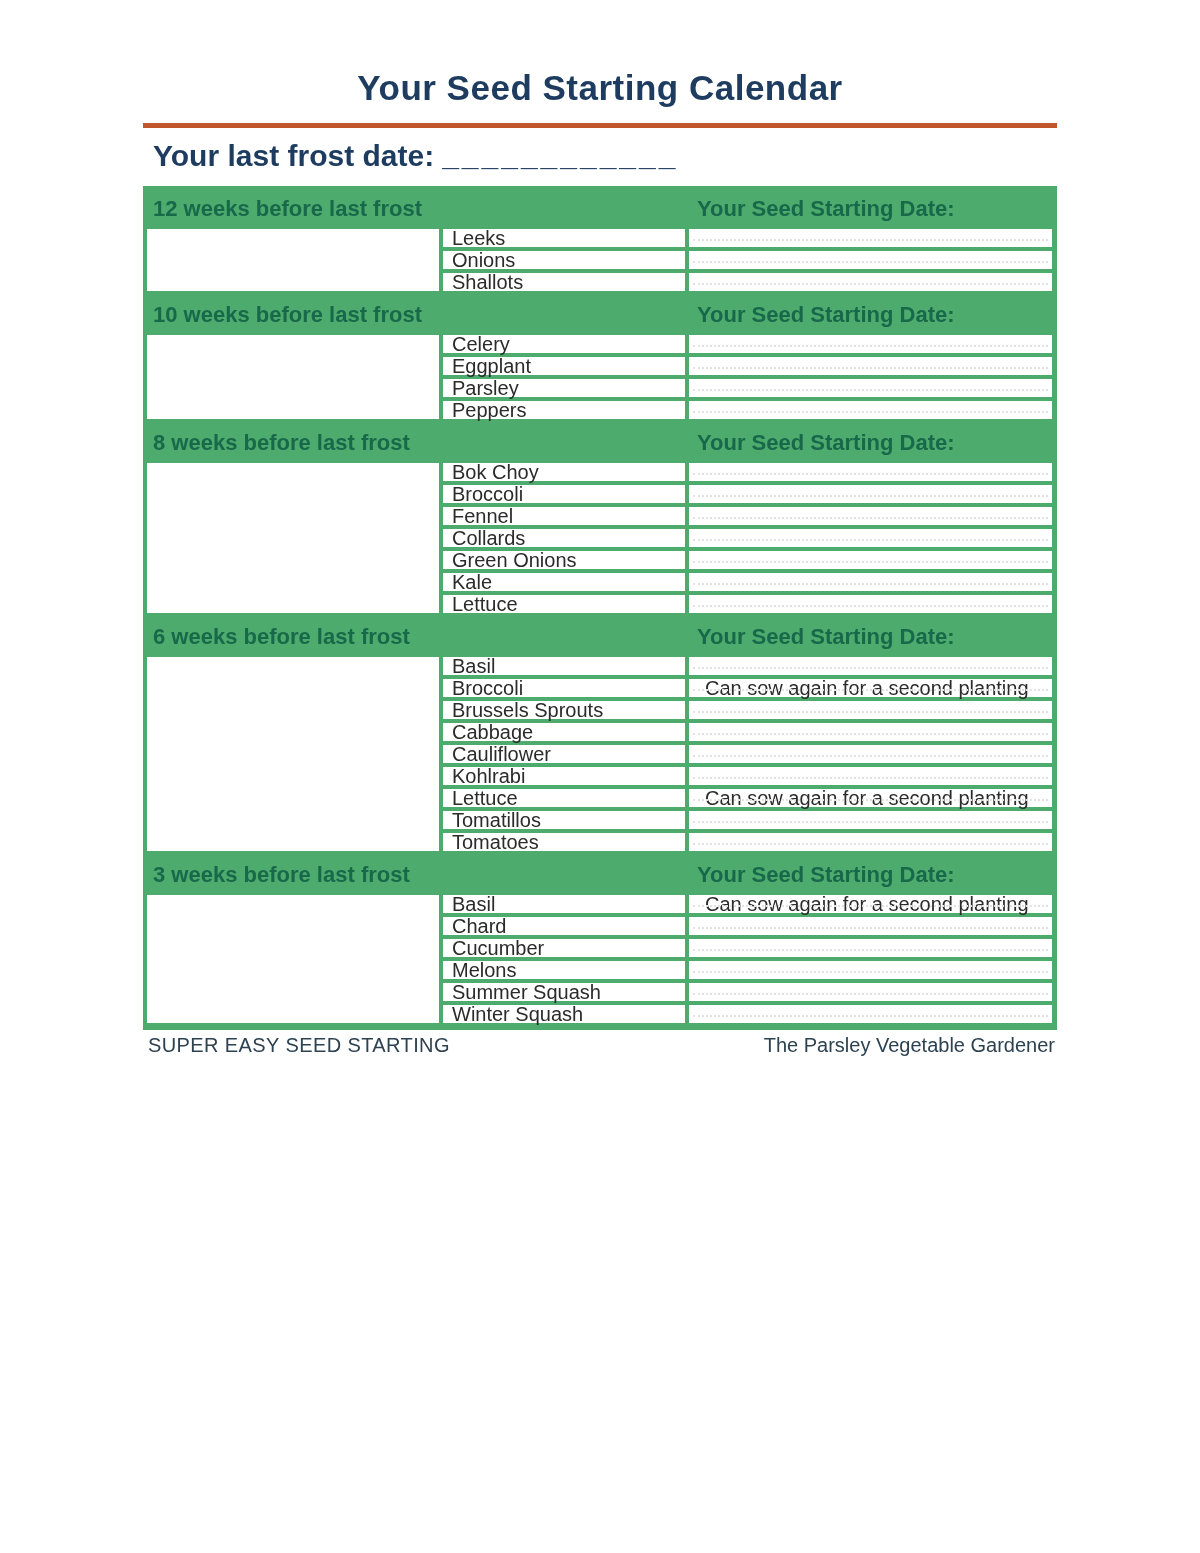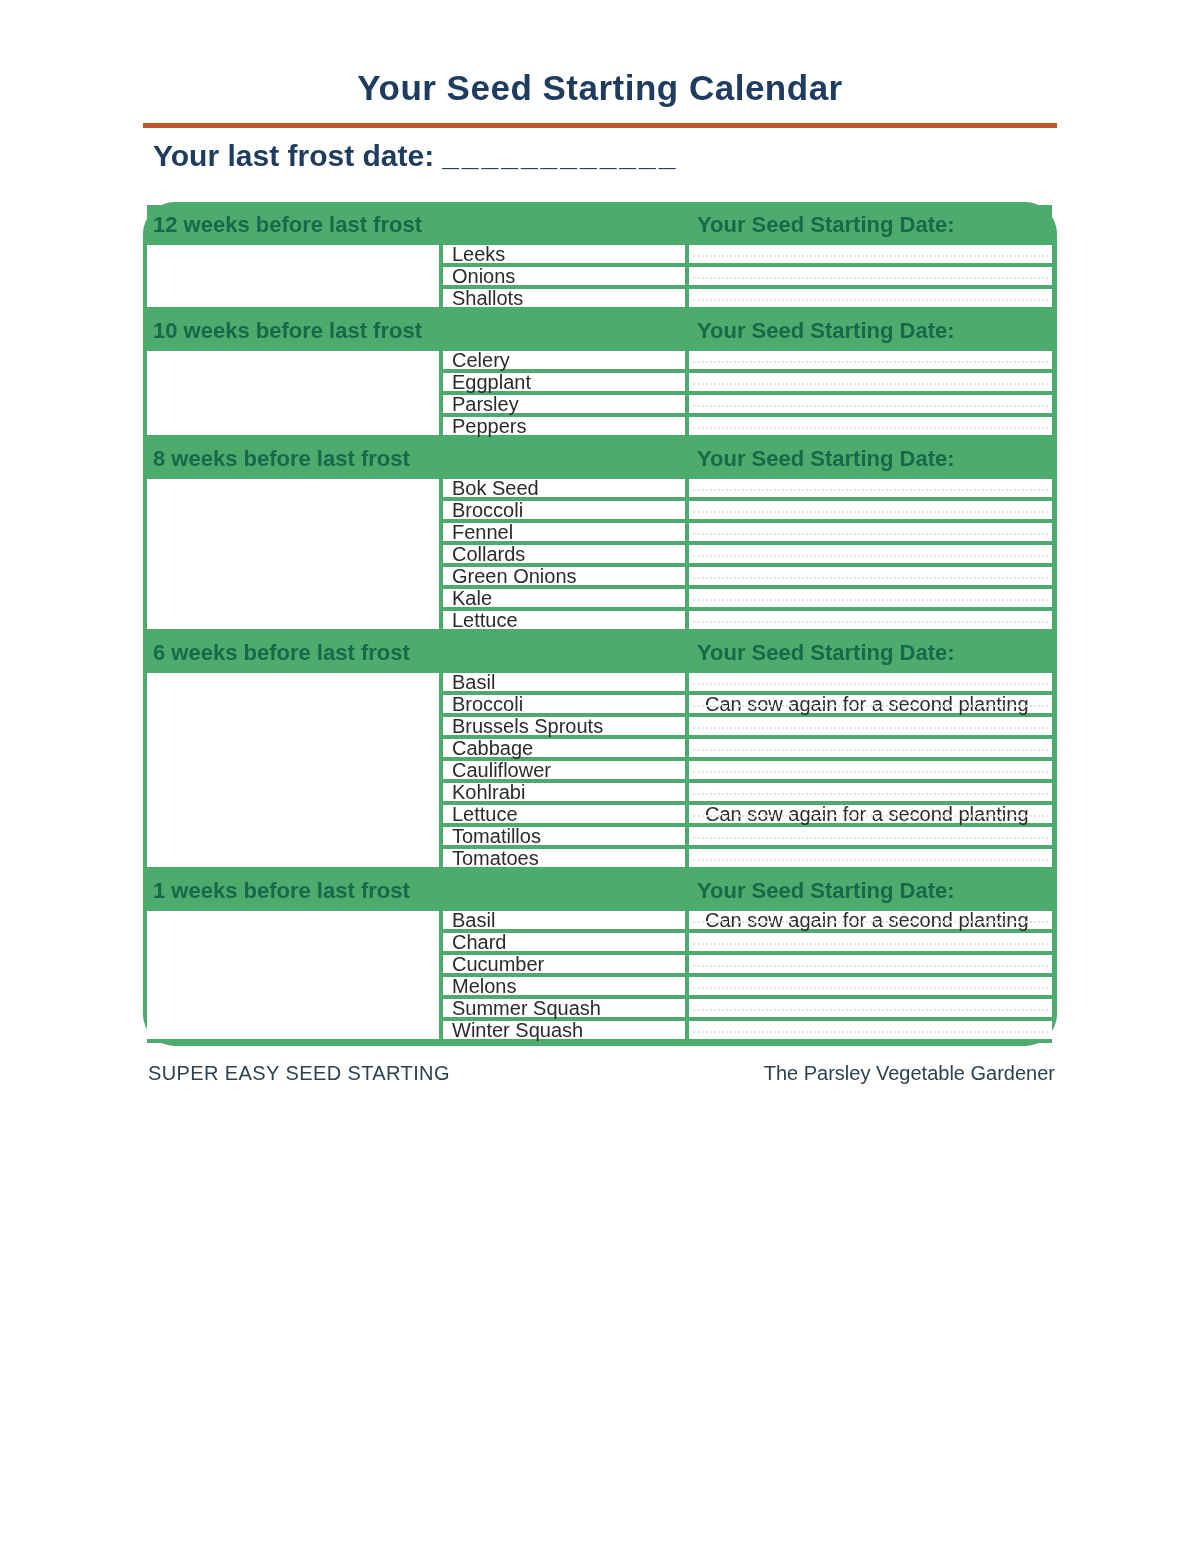--- a/index.html
+++ b/index.html
@@ -41,24 +41,23 @@
     line-height:1.25;
     margin-left:6px;
   }
   .frost-blank{
     letter-spacing:3px;
     margin-left:8px;
     font-weight:600;
   }
 
   .calendar{
-    margin-top:28px;
+    margin-top:12px;
     background:var(--green);
     padding:3px 5px 3px 4px;
-    border-radius:32px;
   }
   .section{ background:var(--green); }
   .section-header{
     display:flex; align-items:center;
     height:40px;
     color:var(--dark-green);
     font-size:22px;
     font-weight:600;
   }
   .section-header .weeks-label{ flex:1; padding-left:6px; }
@@ -78,21 +77,21 @@
   .name-cell{ width:242px; padding-left:9px; }
   .date-cell{ flex:1; padding-left:16px; position:relative; }
   .date-cell::after{
     content:"";
     position:absolute; left:4px; right:4px; bottom:6px;
     border-bottom:2px dotted #e2e2e2;
   }
 
   .page-footer{
     display:flex; justify-content:space-between; align-items:baseline;
-    margin-top:16px;
+    margin-top:4px;
     padding:0 2px 0 5px;
     color:var(--footer-ink);
     font-size:20px;
   }
   .page-footer .footer-left{ letter-spacing:0.4px; }
 </style>
 </head>
 <body>
 
 <div class="content">
@@ -158,21 +157,21 @@
     </section>
     <section class="section">
       <div class="section-header">
         <span class="weeks-label">8 weeks before last frost</span>
         <span class="date-header">Your Seed Starting Date:</span>
       </div>
       <div class="section-content">
         <div class="spacer-cell"></div>
         <div class="rows">
     <div class="row">
-      <div class="cell name-cell">Bok Seed</div>
+      <div class="cell name-cell">Bok Choy</div>
       <div class="cell date-cell"></div>
     </div>
     <div class="row">
       <div class="cell name-cell">Broccoli</div>
       <div class="cell date-cell"></div>
     </div>
     <div class="row">
       <div class="cell name-cell">Fennel</div>
       <div class="cell date-cell"></div>
     </div>
@@ -237,21 +236,21 @@
     </div>
     <div class="row">
       <div class="cell name-cell">Tomatoes</div>
       <div class="cell date-cell"></div>
     </div>
           </div>
       </div>
     </section>
     <section class="section">
       <div class="section-header">
-        <span class="weeks-label">1 weeks before last frost</span>
+        <span class="weeks-label">3 weeks before last frost</span>
         <span class="date-header">Your Seed Starting Date:</span>
       </div>
       <div class="section-content">
         <div class="spacer-cell"></div>
         <div class="rows">
     <div class="row">
       <div class="cell name-cell">Basil</div>
       <div class="cell date-cell">Can sow again for a second planting</div>
     </div>
     <div class="row">

